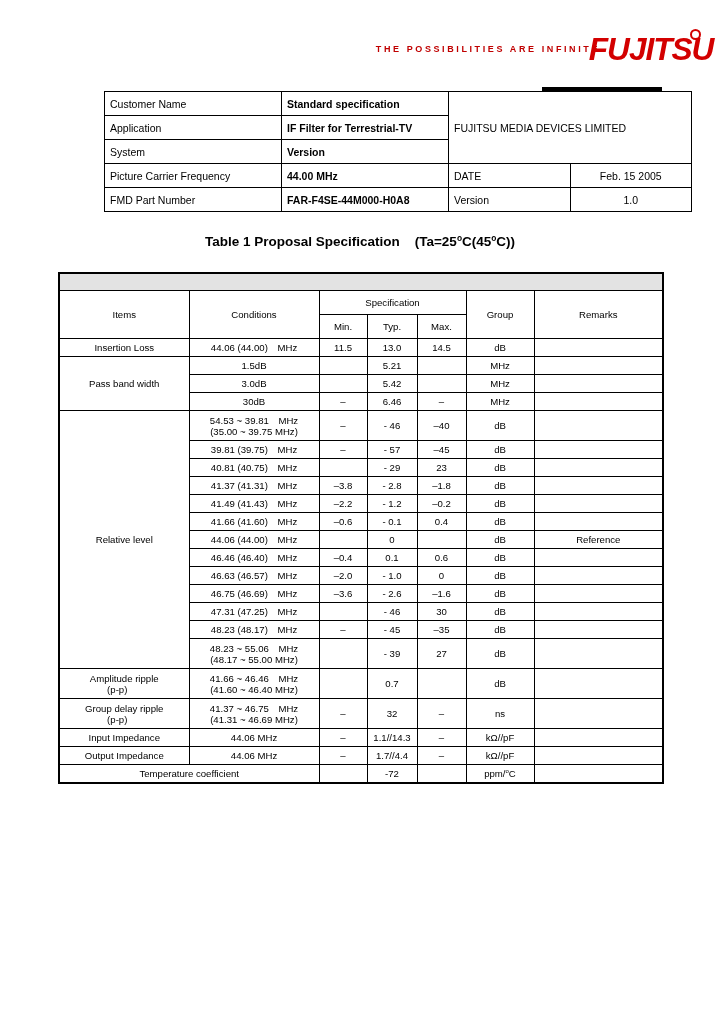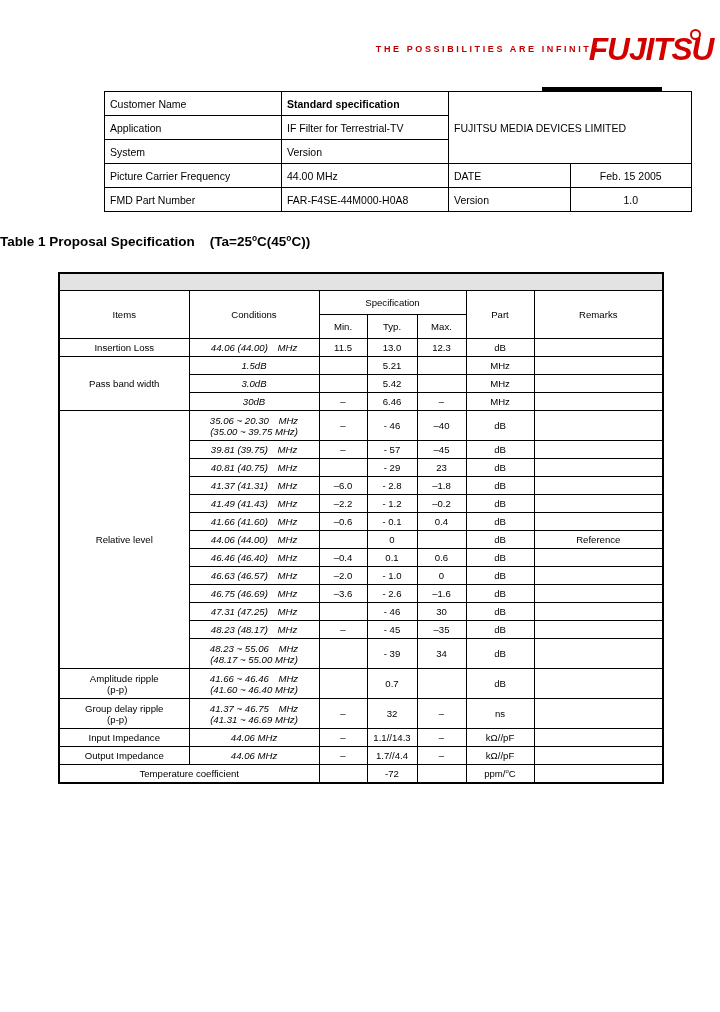--- a/index.html
+++ b/index.html
@@ -81,33 +81,34 @@
   }
   table.hdr td {
     border: 1px solid #000;
     font-size: 10.5px;
     padding: 2px 5px;
     height: 19px;
     vertical-align: middle;
     font-family: "Liberation Sans", sans-serif;
   }
   td.h-label { width: 166px; }
-  td.h-value { width: 156px; }
+  td.h-value { width: 156px; font-weight: bold; }
   td.h-mid   { width: 130px; margin-left: 40px; }
   td.h-right { width: 136px; text-align: center; }
   td.h-company {
     font-size: 11px;
   }
   td.bold-val { font-weight: bold; font-size: 11px; }
 
   
   .sec-title {
     position: absolute;
     left: 0; top: 234px;
     width: 720px;
+    text-align: center;
     font-size: 13.5px;
     font-weight: bold;
     font-family: "Liberation Sans", sans-serif;
   }
   .sec-title .cond { font-weight: bold; }
   sup { font-size: 0.62em; vertical-align: super; line-height: 0; }
 
   
   .spec-wrap {
     position: absolute;
@@ -145,21 +146,20 @@
     padding-left: 6px;
     font-size: 10.2px;
     margin-top: 32px;
   }
   td.item-cell .pp {
     display: block;
     padding-right: 14px;
   }
   td.cond-cell {
     font-size: 8.9px;
-    font-style: italic;
   }
   td.cond-cell .l1 { display: block; }
   td.cond-cell .l2 { display: block; }
   td.val { font-size: 10.2px; }
   td.unit { font-size: 10.2px; }
   td.remark { font-size: 10px; margin-left: 36px; }
   .r18 { height: 18px; }
   .r30 { height: 30px; }
   .nb-top { border-top: none; }
   .nb-bot { border-bottom: none; }
@@ -224,35 +224,35 @@
 
     <tbody>
         <tr class="gray-band">
       <td colspan="7"></td>
     </tr>
 
     <tr>
       <th class="hd" rowspan="2">Items</th>
       <th class="hd" rowspan="2">Conditions</th>
       <th class="hd" colspan="3">Specification</th>
-      <th class="hd" rowspan="2">Part</th>
+      <th class="hd" rowspan="2">Group</th>
       <th class="hd" rowspan="2">Remarks</th>
     </tr>
     <tr>
       <th class="hd">Min.</th>
       <th class="hd">Typ.</th>
       <th class="hd">Max.</th>
     </tr>
 
     <tr class="r18">
       <td class="item-cell">Insertion Loss</td>
       <td class="cond-cell">44.06 (44.00) MHz</td>
       <td class="val">11.5</td>
       <td class="val">13.0</td>
-      <td class="val">12.3</td>
+      <td class="val">14.5</td>
       <td class="unit">dB</td>
       <td class="remark"></td>
     </tr>
 
     <tr class="r18">
       <td class="item-cell" rowspan="3">Pass band width</td>
       <td class="cond-cell">1.5dB</td>
       <td class="val"></td>
       <td class="val">5.21</td>
       <td class="val"></td>
@@ -272,21 +272,21 @@
       <td class="val">–</td>
       <td class="val">6.46</td>
       <td class="val">–</td>
       <td class="unit">MHz</td>
       <td class="remark"></td>
     </tr>
 
     <tr class="r30">
       <td class="item-cell" rowspan="13">Relative level</td>
       <td class="cond-cell">
-        <span class="l1">35.06 ~ 20.30 MHz</span>
+        <span class="l1">54.53 ~ 39.81 MHz</span>
         <span class="l2">(35.00 ~ 39.75 MHz)</span>
       </td>
       <td class="val">–</td>
       <td class="val">- 46</td>
       <td class="val">–40</td>
       <td class="unit">dB</td>
       <td class="remark"></td>
     </tr>
     <tr class="r18">
       <td class="cond-cell">39.81 (39.75) MHz</td>
@@ -299,21 +299,21 @@
     <tr class="r18">
       <td class="cond-cell">40.81 (40.75) MHz</td>
       <td class="val"></td>
       <td class="val">- 29</td>
       <td class="val">23</td>
       <td class="unit">dB</td>
       <td class="remark"></td>
     </tr>
     <tr class="r18">
       <td class="cond-cell">41.37 (41.31) MHz</td>
-      <td class="val">–6.0</td>
+      <td class="val">–3.8</td>
       <td class="val">- 2.8</td>
       <td class="val">–1.8</td>
       <td class="unit">dB</td>
       <td class="remark"></td>
     </tr>
     <tr class="r18">
       <td class="cond-cell">41.49 (41.43) MHz</td>
       <td class="val">–2.2</td>
       <td class="val">- 1.2</td>
       <td class="val">–0.2</td>
@@ -376,21 +376,21 @@
       <td class="unit">dB</td>
       <td class="remark"></td>
     </tr>
     <tr class="r30">
       <td class="cond-cell">
         <span class="l1">48.23 ~ 55.06 MHz</span>
         <span class="l2">(48.17 ~ 55.00 MHz)</span>
       </td>
       <td class="val"></td>
       <td class="val">- 39</td>
-      <td class="val">34</td>
+      <td class="val">27</td>
       <td class="unit">dB</td>
       <td class="remark"></td>
     </tr>
 
     <tr class="r30">
       <td class="item-cell">
         <span>Amplitude ripple</span>
         <span class="pp">(p-p)</span>
       </td>
       <td class="cond-cell">

